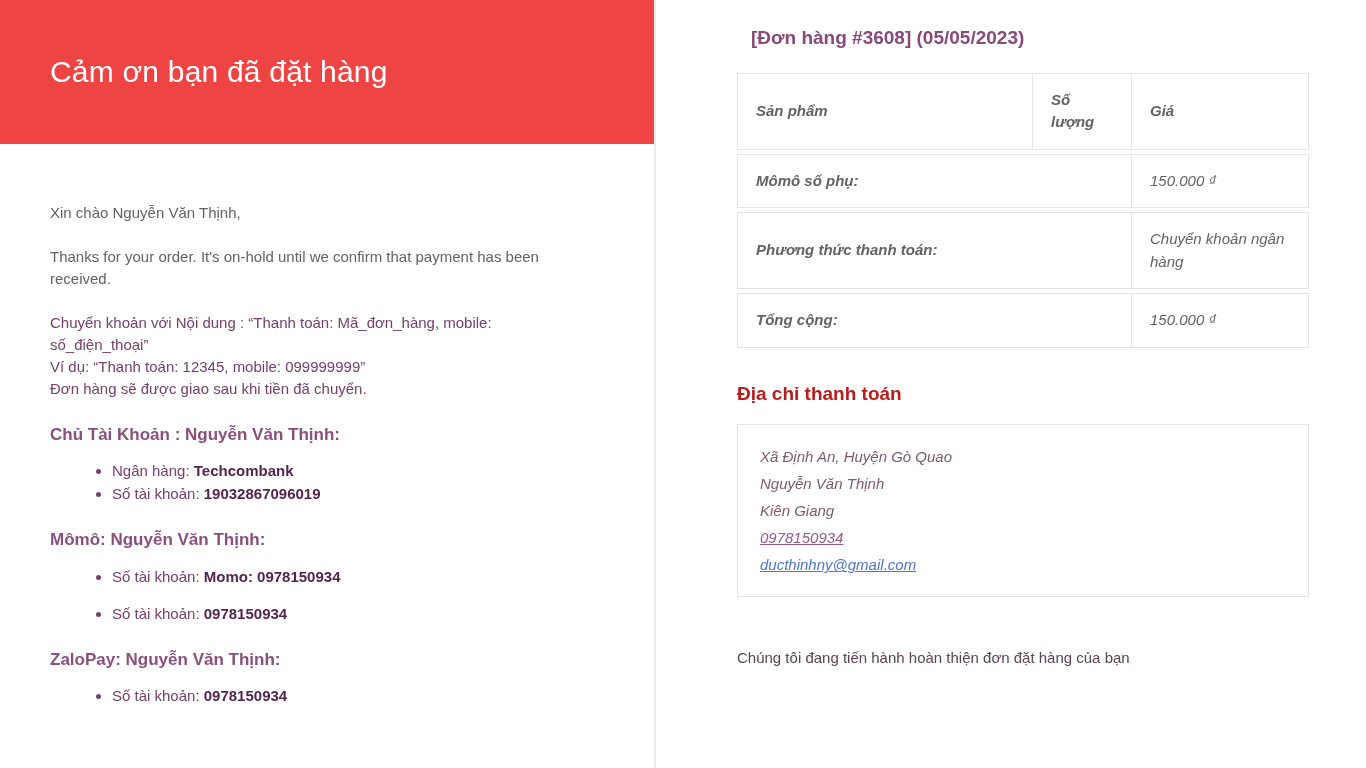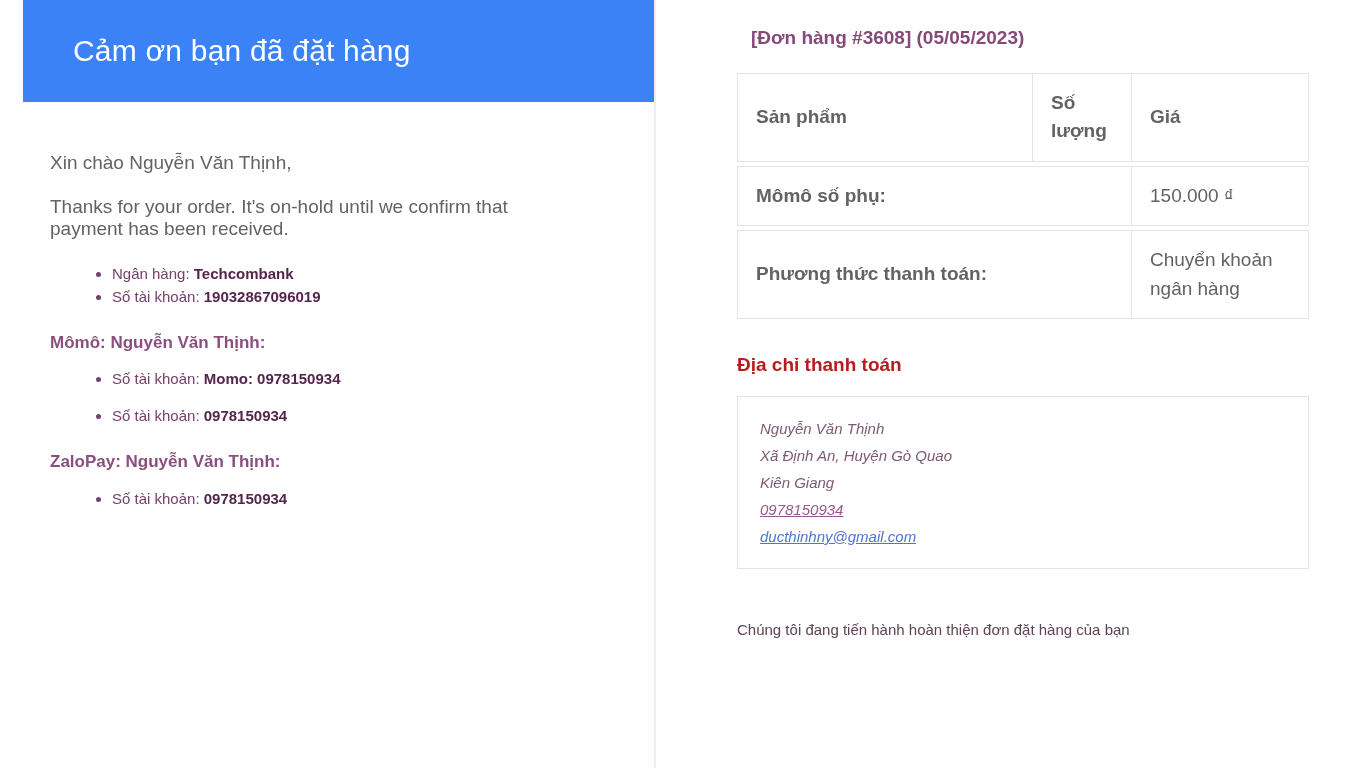--- a/index.html
+++ b/index.html
@@ -9,28 +9,28 @@
     -webkit-font-smoothing:antialiased;
   }
   .page{display:flex;width:1366px;height:768px;}
 
   
   .left-col{
     width:656px;flex-shrink:0;height:768px;
     border-right:2px solid #ededed;box-sizing:border-box;
   }
   .banner{
-    background:#3b82f6;height:102px;display:flex;align-items:center;margin-left:23px;
+    background:#ef4444;height:144px;display:flex;align-items:center;
   }
   .banner h1{
     margin:0;padding:0 40px 0 50px;color:#ffffff;
     font-size:30px;font-weight:400;letter-spacing:.2px;line-height:1.2;
   }
   .left-content{padding:50px 50px 0 50px;max-width:528px;}
-  .left-content p{margin:0 0 22px 0;font-size:19px;line-height:22px;}
+  .left-content p{margin:8px 0 22px 0;font-size:15px;line-height:22px;}
   .greeting,.thanks{color:#636363;}
   .instructions{color:#76406c;}
   .bank-heading{
     margin:26px 0 20px 0;font-size:21px;font-weight:700;color:#8a4f7e;line-height:1.2;
   }
   .account-title{
     margin:24px 0 0 0;font-size:17px;font-weight:700;color:#8a4f7e;line-height:1.25;
   }
   .account-list{
     margin:14px 0 0 0;padding:0 0 0 62px;list-style:disc;
@@ -41,21 +41,21 @@
   .account-list li strong{color:#54254c;font-weight:700;}
 
   
   .right-col{margin-left:81px;width:572px;padding-top:12px;box-sizing:border-box;}
   .order-title{
     margin:14px;font-size:19px;font-weight:700;color:#85497a;line-height:1.3;
   }
   table.order-table{
     width:572px;margin-top:18px;
     border-collapse:separate;border-spacing:0 4px;
-    font-size:19px;color:#636363;
+    font-size:15px;color:#636363;font-style:italic;
   }
   table.order-table th,table.order-table td{
     border:1px solid #e4e4e4;border-left:none;
     padding:15px 18px;text-align:left;vertical-align:middle;
     line-height:1.5;background:#ffffff;
   }
   table.order-table th:first-child,table.order-table td:first-child{
     border-left:1px solid #e4e4e4;
   }
   table.order-table th{font-weight:700;color:#636363;}
@@ -89,22 +89,28 @@
   <div class="left-col">
     <div class="banner">
       <h1>Cảm ơn bạn đã đặt hàng</h1>
     </div>
 
     <div class="left-content">
       <p class="greeting">Xin chào Nguyễn Văn Thịnh,</p>
 
       <p class="thanks">Thanks for your order. It's on-hold until we confirm that payment has been received.</p>
 
+      <p class="instructions">
+        <span>Chuyển khoản với Nội dung : “Thanh toán: Mã_đơn_hàng, mobile: số_điện_thoại”</span><br>
+        <span>Ví dụ: “Thanh toán: 12345, mobile: 099999999”</span><br>
+        <span>Đơn hàng sẽ được giao sau khi tiền đã chuyển.</span>
+      </p>
 
 
+      <h4 class="account-title">Chủ Tài Khoản : Nguyễn Văn Thịnh:</h4>
       <ul class="account-list">
         <li><span>Ngân hàng: </span><strong>Techcombank</strong></li>
         <li><span>Số tài khoản: </span><strong>19032867096019</strong></li>
       </ul>
 
       <h4 class="account-title">Mômô: Nguyễn Văn Thịnh:</h4>
       <ul class="account-list">
         <li><span>Số tài khoản: </span><strong>Momo: 0978150934</strong></li>
       </ul>
 
@@ -132,28 +138,32 @@
       </thead>
       <tbody>
         <tr>
           <td colspan="2" class="summary-label">Mômô số phụ:</td>
           <td>150.000 ₫</td>
         </tr>
         <tr>
           <td colspan="2" class="summary-label">Phương thức thanh toán:</td>
           <td>Chuyển khoản ngân hàng</td>
         </tr>
+        <tr>
+          <td colspan="2" class="summary-label">Tổng cộng:</td>
+          <td>150.000 ₫</td>
+        </tr>
       </tbody>
     </table>
 
     <h2 class="billing-heading">Địa chỉ thanh toán</h2>
 
     <div class="billing-box">
+      <span class="billing-line">Xã Định An, Huyện Gò Quao</span>
       <span class="billing-line">Nguyễn Văn Thịnh</span>
-      <span class="billing-line">Xã Định An, Huyện Gò Quao</span>
       <span class="billing-line">Kiên Giang</span>
       <span class="billing-line"><a href="#" class="link-phone">0978150934</a></span>
       <span class="billing-line"><a href="#" class="link-email">ducthinhny@gmail.com</a></span>
     </div>
 
     <p class="footer-note">Chúng tôi đang tiến hành hoàn thiện đơn đặt hàng của bạn</p>
   </div>
 
 </div>
 

